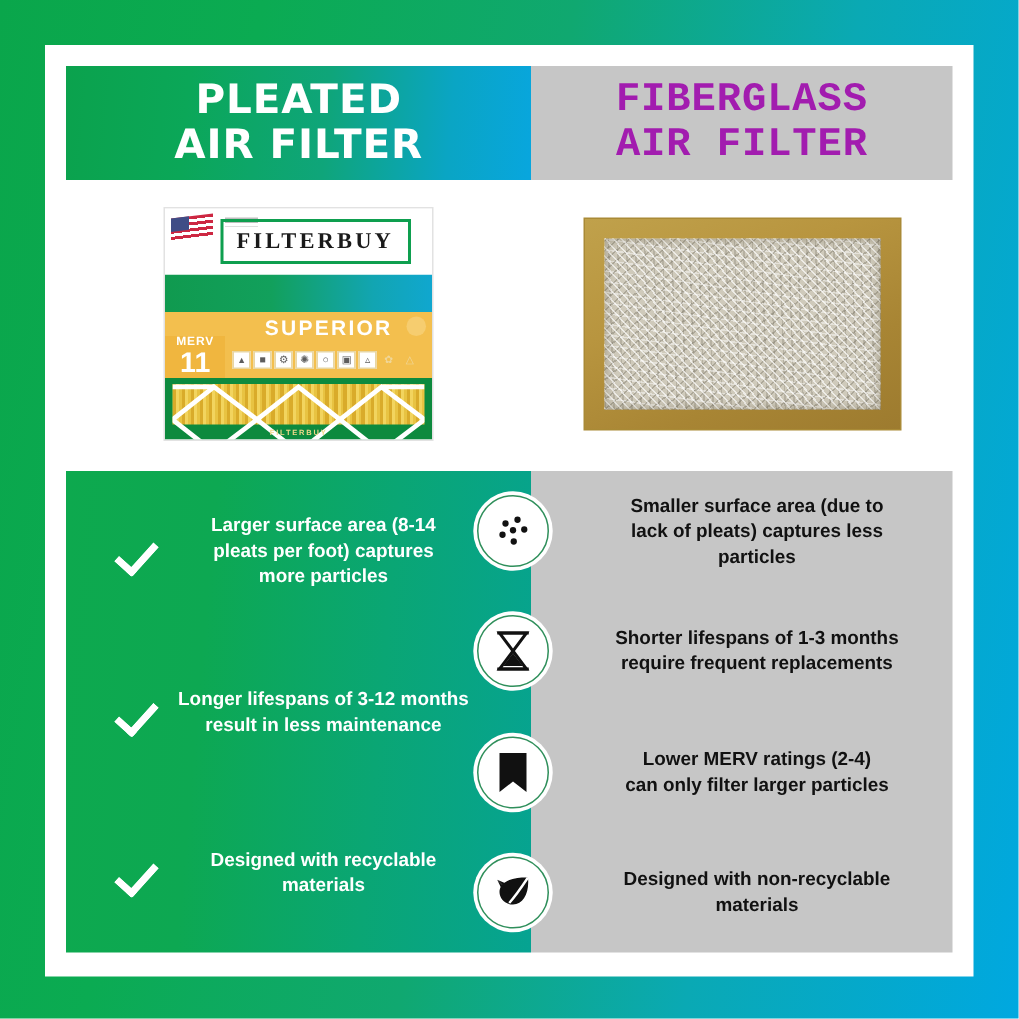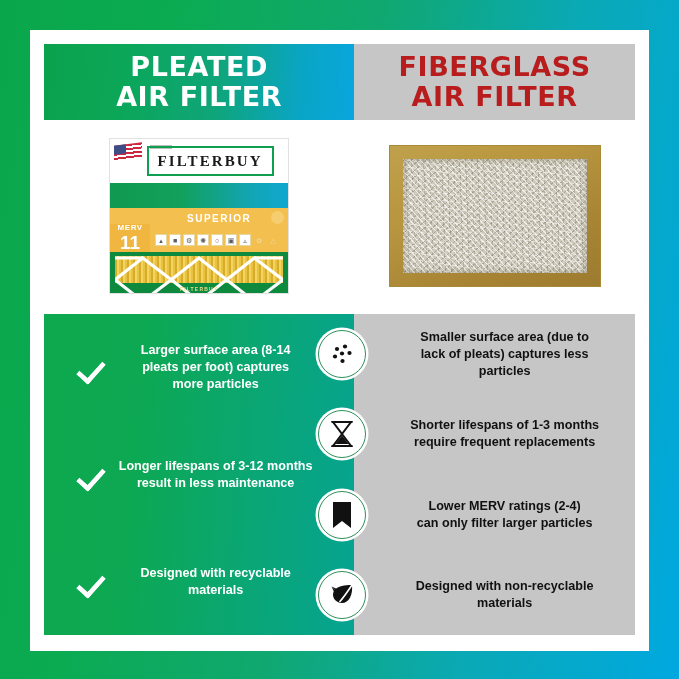--- a/index.html
+++ b/index.html
@@ -34,21 +34,21 @@
   }
   #hd-right { width:47.5%; background:#c6c6c6; }
   .hd-title {
     font-weight:bold;
     font-size:27px;
     line-height:1.13;
     letter-spacing:0.6px;
     font-family:"DejaVu Sans", sans-serif;
   }
   #hd-left .hd-title  { color:#ffffff; }
-  #hd-right .hd-title { color:#b91c1c; }
+  #hd-right .hd-title { color:#a21caf;font-family:Liberation Mono, monospace; }
 
   
   #products {
     display:flex; width:100%;
     flex:0 0 auto;
     height:192px;
     background:#ffffff;
     align-items:center;
   }
   .prod-cell { display:flex; align-items:center; justify-content:center; }
@@ -118,21 +118,21 @@
     display:flex; flex-direction:column;
     align-items:center; justify-content:center;
     line-height:1;
     margin-top:16px;
   }
   .merv-l { font-size:8px; font-weight:bold; letter-spacing:.6px; }
   .merv-n { font-size:19px; font-weight:bold; margin-top:1px; }
   .mid-right { flex:1; display:flex; flex-direction:column; }
   .superior {
     height:20px; display:flex; align-items:center; justify-content:center;
-    color:#ffffff; font-size:10px; font-weight:bold; letter-spacing:1.5px;
+    color:#ffffff; font-size:14px; font-weight:bold; letter-spacing:1.5px;
     position:relative;
     text-align:right;
   }
   .superior .rcorner {
     position:absolute; right:4px; top:3px;
     width:13px; height:13px; border-radius:50%;
     background:#f6cd6f;
   }
   .icon-strip {
     flex:1; display:flex; align-items:center; gap:2px; padding:0 5px;

